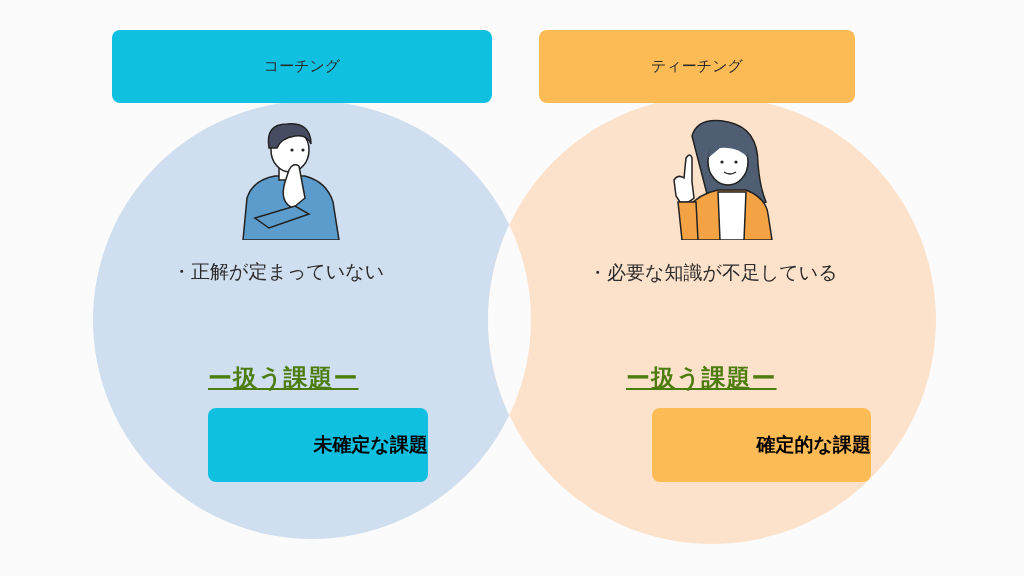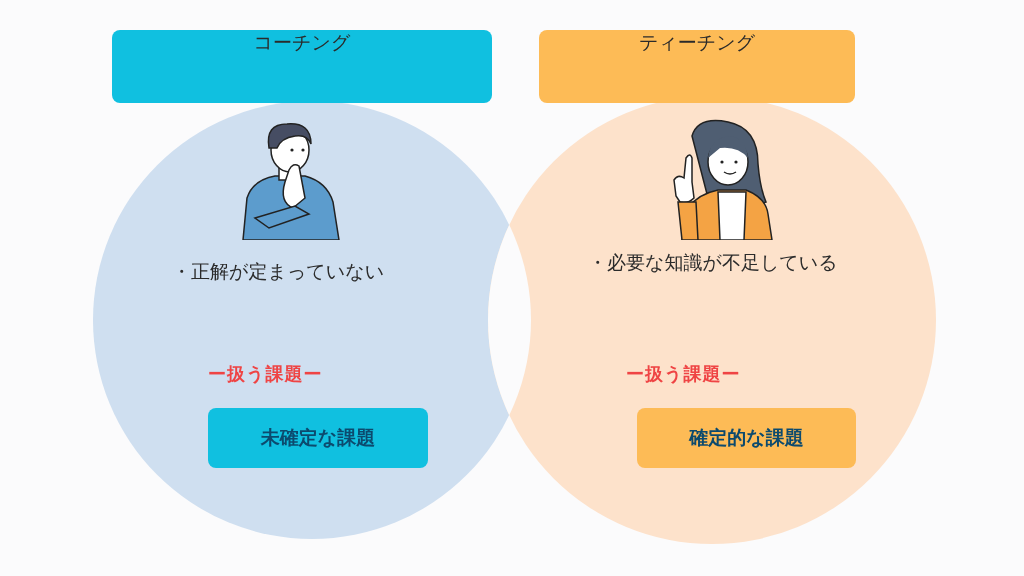--- a/index.html
+++ b/index.html
@@ -1,36 +1,36 @@
 <!DOCTYPE html>
 <html><head>
 <meta charset="utf-8">
 <style>
   html,body{margin:0;padding:0;}
   body{width:1024px;height:576px;background:#fbfbfc;position:relative;overflow:hidden;
        font-family:"DejaVu Sans","Liberation Sans",sans-serif;color:#222;}
   .bg{position:absolute;left:0;top:0;}
-  .header{position:absolute;top:30px;height:73px;border-radius:8px;display:flex;align-items:flex-start;justify-content:center;
-          font-size:19px;color:#2a2a2a;}
+  .header{position:absolute;top:30px;height:73px;border-radius:8px;display:flex;align-items:center;justify-content:center;
+          font-size:15px;color:#2a2a2a;}
   .h-left{left:112px;width:380px;background:#10c0e0;}
   .h-right{left:539px;width:316px;background:#fdbb56;}
   .figure{position:absolute;top:118px;width:110px;height:122px;}
   .fig-left{left:235px;}
   .fig-right{left:668px;}
   .bullets{position:absolute;font-size:19px;line-height:37px;color:#2b2b2b;}
   .bul-left{left:172px;top:253px;}
-  .bul-right{left:588px;top:244px;}
+  .bul-right{left:588px;top:254px;}
   .bullets div::before{content:"・";}
-  .topic{position:absolute;font-size:18px;font-weight:bold;color:#ef4444;letter-spacing:1px;}
+  .topic{position:absolute;font-size:24px;font-weight:bold;color:#4d7c0f;letter-spacing:1px;text-decoration:underline;}
   .topic-left{left:208px;top:362px;}
   .topic-right{left:626px;top:362px;}
-  .box{position:absolute;top:408px;width:220px;height:60px;border-radius:8px;display:flex;align-items:center;justify-content:center;
-       font-size:19px;font-weight:bold;color:#0c4a6e;}
+  .box{position:absolute;top:408px;width:220px;height:74px;border-radius:8px;display:flex;align-items:center;justify-content:flex-end;
+       font-size:19px;font-weight:bold;color:#000000;}
   .box-left{left:208px;background:#10c0e0;}
-  .box-right{left:637px;width:219px;background:#fdbb56;}
+  .box-right{left:652px;width:219px;background:#fdbb56;}
 </style>
 </head>
 <body>
 
 <svg class="bg" width="1024" height="576">
   <defs>
     <clipPath id="clipL">
         <circle cx="312" cy="320" r="219"></circle>
       </clipPath>
   </defs>

